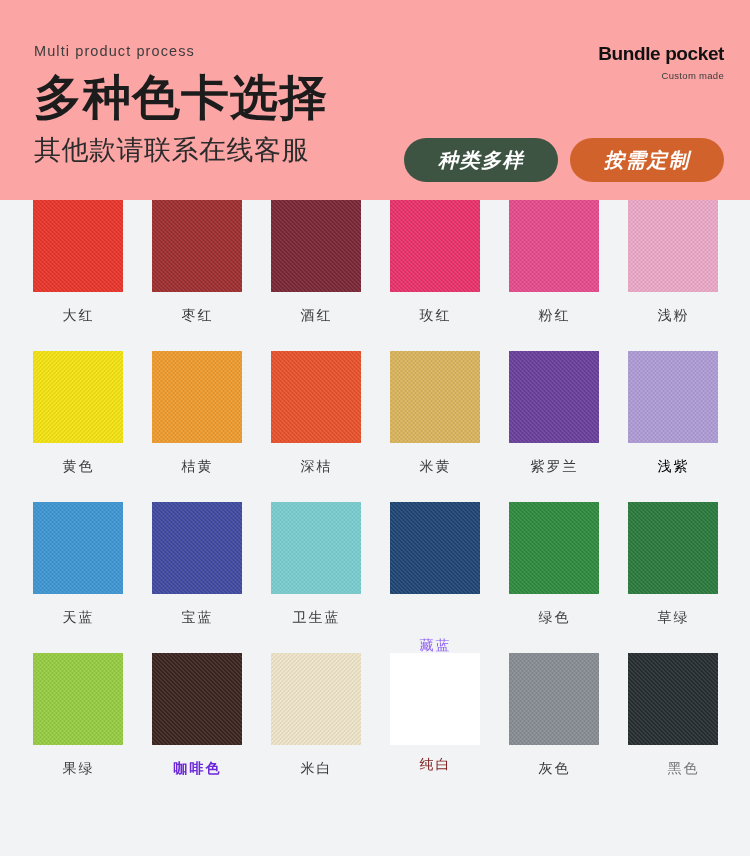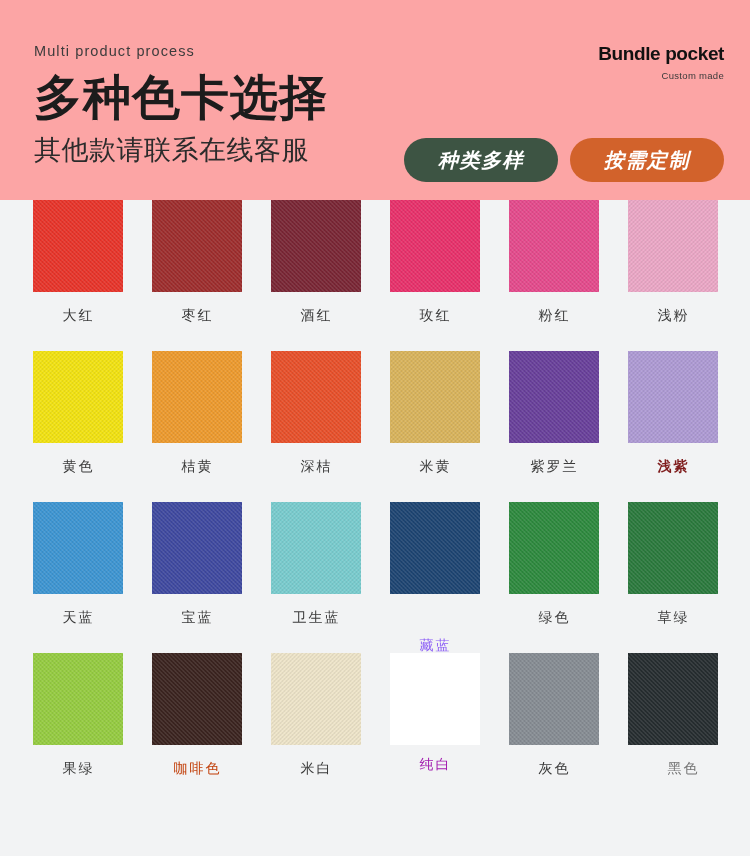--- a/index.html
+++ b/index.html
@@ -212,21 +212,21 @@
       <div class="cell">
         <div class="swatch" style="background-color: rgb(217, 180, 92);"></div>
         <div class="label" style="color: rgb(58, 58, 58);">米黄</div>
       </div>
       <div class="cell">
         <div class="swatch" style="background-color: rgb(105, 64, 155);"></div>
         <div class="label" style="color: rgb(58, 58, 58);">紫罗兰</div>
       </div>
       <div class="cell">
         <div class="swatch" style="background-color: rgb(174, 154, 212);"></div>
-        <div class="label" style="color: #7f1d1d; font-weight: bold;">浅紫</div>
+        <div class="label" style="color: #000000;">浅紫</div>
       </div>
       <div class="cell">
         <div class="swatch" style="background-color: rgb(61, 149, 210);"></div>
         <div class="label" style="color: rgb(58, 58, 58);">天蓝</div>
       </div>
       <div class="cell">
         <div class="swatch" style="background-color: rgb(63, 73, 160);"></div>
         <div class="label" style="color: rgb(58, 58, 58);">宝蓝</div>
       </div>
       <div class="cell">
@@ -244,29 +244,29 @@
       <div class="cell">
         <div class="swatch" style="background-color: rgb(43, 122, 61);"></div>
         <div class="label" style="color: rgb(58, 58, 58);">草绿</div>
       </div>
       <div class="cell">
         <div class="swatch" style="background-color: rgb(149, 204, 65);"></div>
         <div class="label" style="color: rgb(58, 58, 58);">果绿</div>
       </div>
       <div class="cell">
         <div class="swatch" style="background-color: rgb(59, 36, 32);"></div>
-        <div class="label" style="color: #c2410c;">咖啡色</div>
+        <div class="label" style="color: #6d28d9; font-weight: bold;">咖啡色</div>
       </div>
       <div class="cell">
         <div class="swatch" style="background-color: rgb(237, 228, 200);"></div>
         <div class="label" style="color: rgb(58, 58, 58);">米白</div>
       </div>
       <div class="cell">
         <div class="swatch is-white" style="background-color: rgb(255, 255, 255);"></div>
-        <div class="label" style="color: #a21caf; margin-top: 12px;">纯白</div>
+        <div class="label" style="color: #7f1d1d; margin-top: 12px;">纯白</div>
       </div>
       <div class="cell">
         <div class="swatch" style="background-color: rgb(134, 140, 147);"></div>
         <div class="label" style="color: rgb(58, 58, 58);">灰色</div>
       </div>
       <div class="cell">
         <div class="swatch" style="background-color: rgb(38, 45, 48);"></div>
         <div class="label" style="color: #737373; margin-left: 20px;">黑色</div>
       </div>
     </div>

